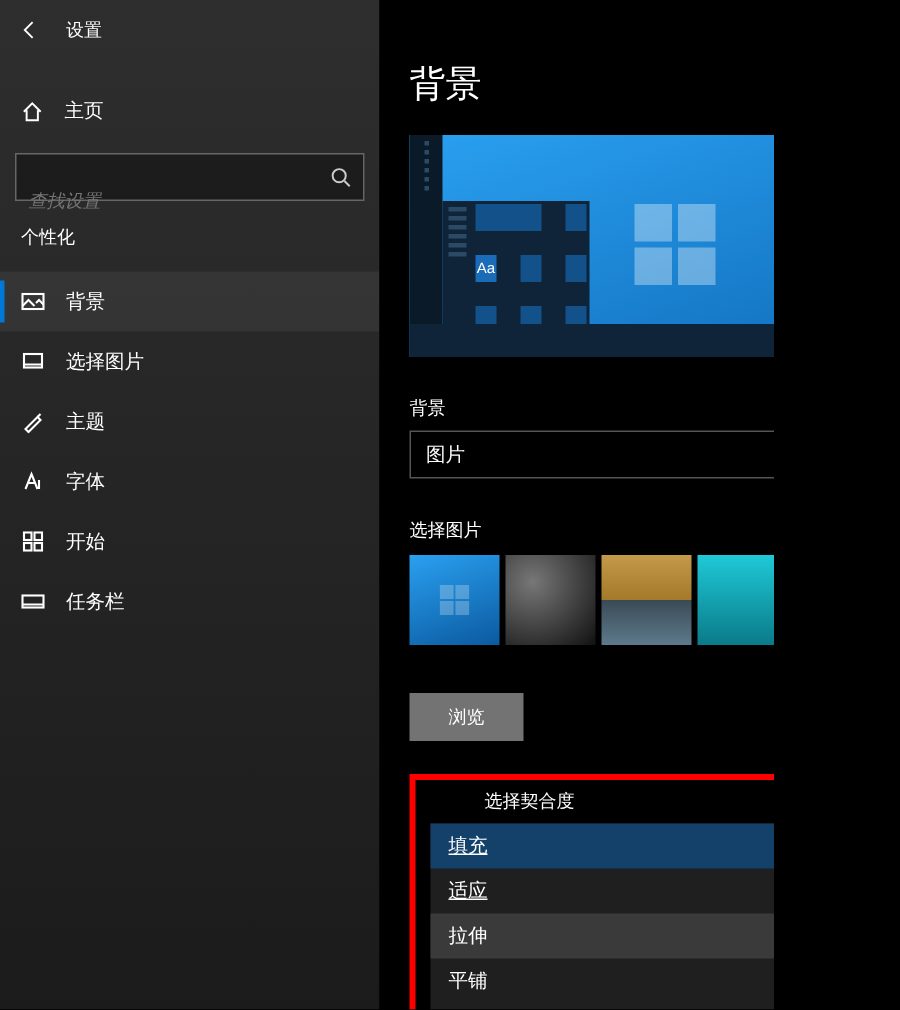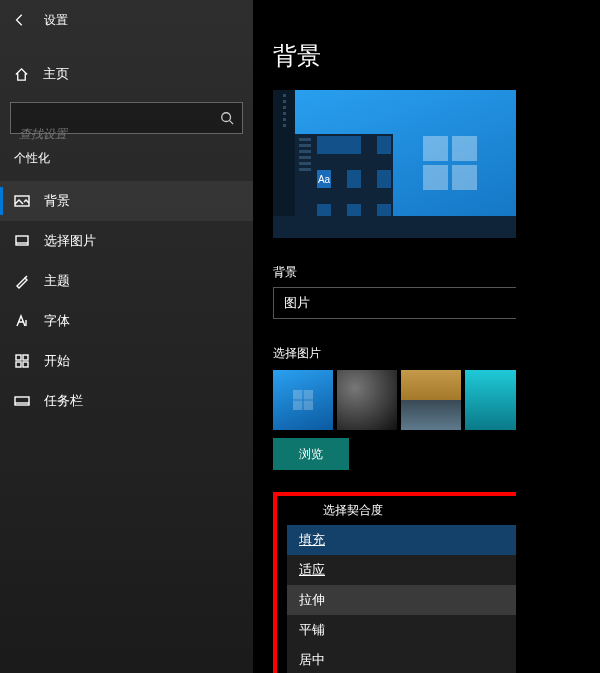--- a/index.html
+++ b/index.html
@@ -45,21 +45,21 @@
   .label { font-size:12px; margin-top:26px; }
   .select { width:265px; height:32px; border:1px solid #555; margin-top:6px; display:flex; align-items:center; justify-content:space-between; padding:0 8px 0 10px; font-size:13px; background:#000;}
   .select svg { width:12px; height:12px; stroke:#fff; fill:none; stroke-width:1.5; }
   .thumbs { display:flex; gap:4px; margin-top:8px; }
   .thumb { width:60px; height:60px; background:#333; flex:0 0 auto;}
   .t0{background:linear-gradient(160deg,#2aa0f0,#0b5aa0);position:relative;} .t0::after{content:"";position:absolute;inset:20px;background:rgba(255,255,255,.25);clip-path:polygon(0 0,47% 0,47% 47%,0 47%,0 53%,47% 53%,47% 100%,0 100%,0 0,100% 0,100% 100%,53% 100%,53% 53%,100% 53%,100% 47%,53% 47%,53% 0);}
   .t1{background:radial-gradient(circle at 30% 30%,#777,#111);}
   .t2{background:linear-gradient(180deg,#c49a4a 0%,#a47a2a 50%,#3a4a55 50%,#5d7a8c 100%);}
   .t3{background:linear-gradient(180deg,#1fc9d8,#0a7a88);}
   .t4{background:radial-gradient(circle at 70% 80%,#2a4a1a,#020a10);}
-  .browse { width:76px; height:32px; background:#0f766e; display:flex; align-items:center; justify-content:center; font-size:12px; margin-top:8px;}
+  .browse { width:76px; height:32px; background:#737373; display:flex; align-items:center; justify-content:center; font-size:12px; margin-top:32px;}
   
   .fit-block { margin-top:22px; width:293px; border:4px solid #ff0000; padding:6px 10px 10px; }
   .fit-block .label { margin-top:0;margin-left:36px; }
   .fit-list { margin-top:6px; background:#1f1f1f; }
   .fit-item { height:30px; display:flex; align-items:center; padding:0 12px; font-size:13px; }
   .fit-item.selected { background:#13416a; text-decoration:underline; }
   .fit-item.adapt { text-decoration:underline; }
   .fit-item.hover { background:#3a3a3a; }
 </style>
 </head>

